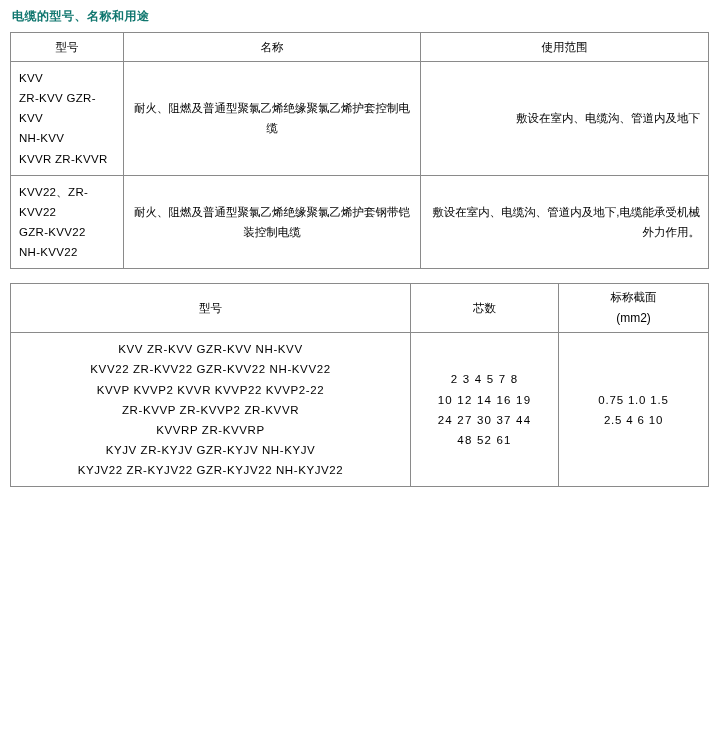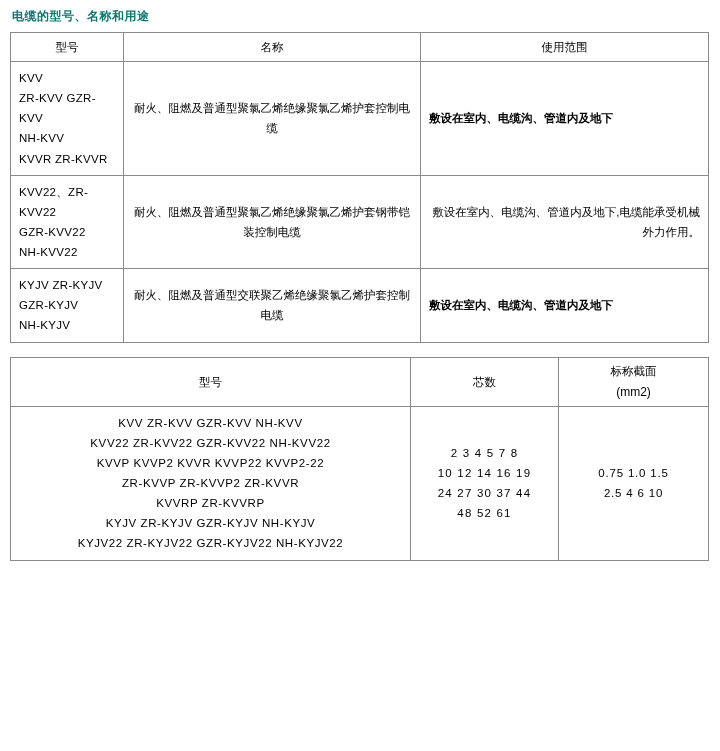--- a/index.html
+++ b/index.html
@@ -55,22 +55,21 @@
   }
   .name-cell {
     text-align: center;
     line-height: 1.85;
   }
   .use-cell {
     text-align: right;
     line-height: 1.85;
   }
   .use-cell.center {
-    text-align: left;
-    font-weight: bold;
+    text-align: right;
   }
   .spacer {
     height: 14px;
   }
   .sub-unit {
     display: block;
     font-size: 12px;
     margin-top: 1px;
   }
   .prod-model-cell {
@@ -124,27 +123,20 @@
         <td class="name-cell">耐火、阻燃及普通型聚氯乙烯绝缘聚氯乙烯护套控制电缆</td>
         <td class="use-cell center">敷设在室内、电缆沟、管道内及地下</td>
       </tr>
       <tr>
         <td class="model-cell">KVV22、ZR-KVV22
 GZR-KVV22
 NH-KVV22</td>
         <td class="name-cell">耐火、阻燃及普通型聚氯乙烯绝缘聚氯乙烯护套钢带铠装控制电缆</td>
         <td class="use-cell">敷设在室内、电缆沟、管道内及地下,电缆能承受机械外力作用。</td>
       </tr>
-      <tr>
-        <td class="model-cell">KYJV  ZR-KYJV
-GZR-KYJV
-NH-KYJV</td>
-        <td class="name-cell">耐火、阻燃及普通型交联聚乙烯绝缘聚氯乙烯护套控制电缆</td>
-        <td class="use-cell center">敷设在室内、电缆沟、管道内及地下</td>
-      </tr>
     </tbody>
   </table>
 
   <div class="spacer"></div>
 
 
   <table class="grid">
     <colgroup>
       <col style="width:400px">
       <col style="width:148px">

